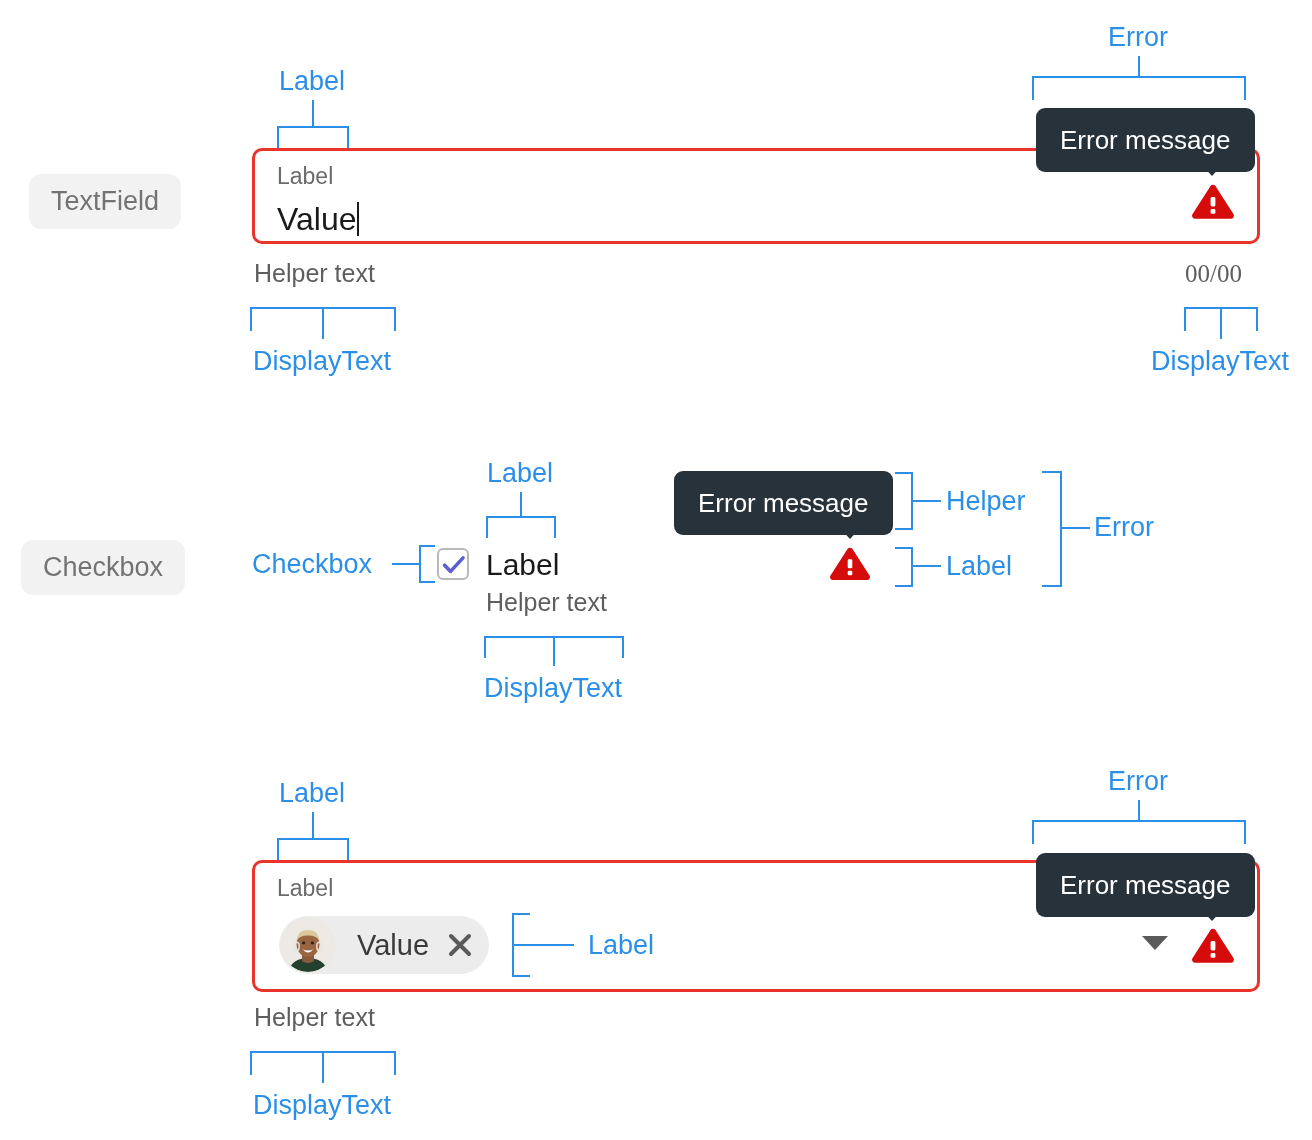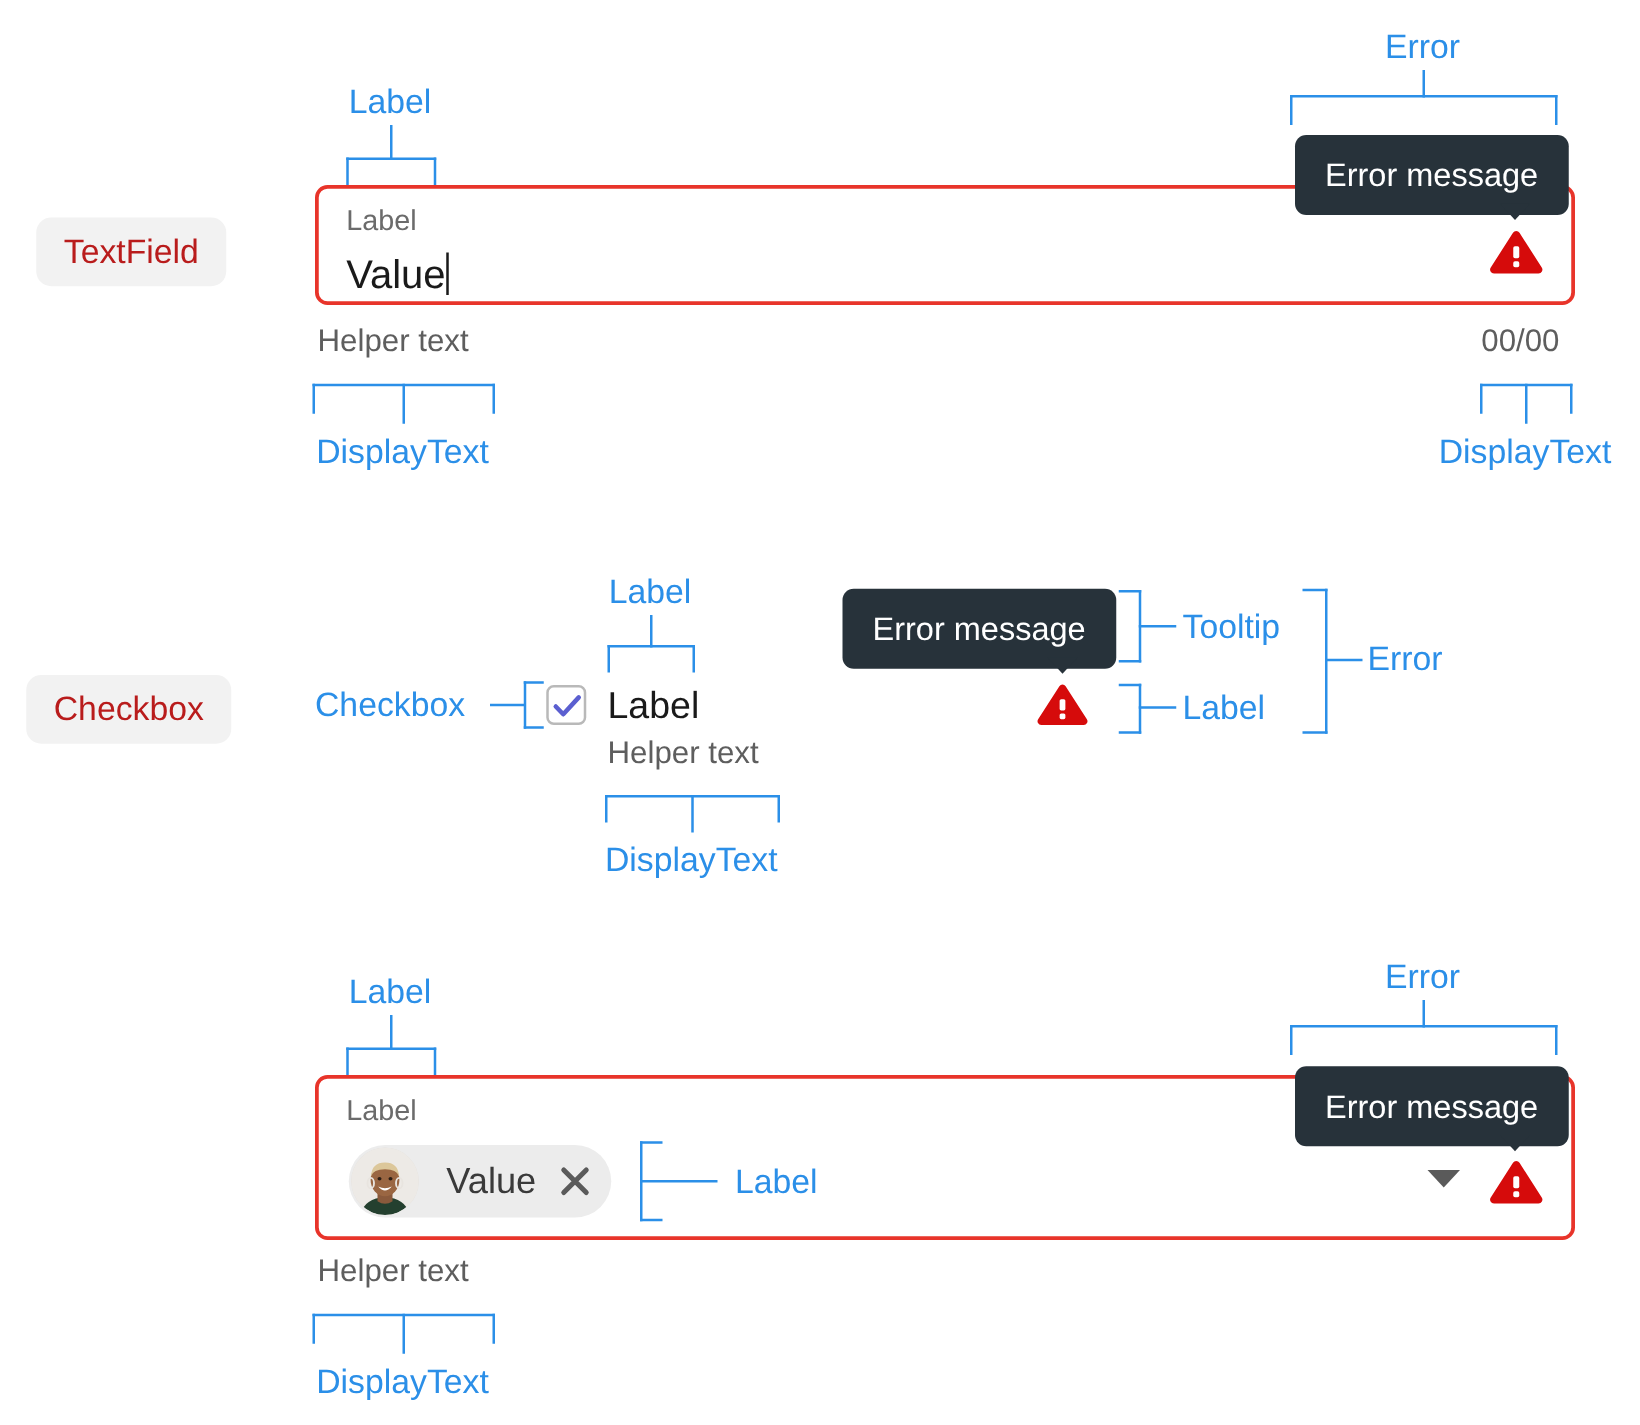--- a/index.html
+++ b/index.html
@@ -20,21 +20,21 @@
     left: 0; top: 0;
     width: 1312px;
     height: 1140px;
   }
   .abs { position: absolute; }
 
   
   .comp-pill {
     background: #f2f2f2;
     border-radius: 12px;
-    color: #b91c1c;
+    color: #737373;
     font-size: 27px;
     line-height: 1;
     padding: 14px 22px;
     white-space: nowrap;
   }
 
   
   .anno-text {
     color: #2b8fe8;
     font-size: 27px;
@@ -202,21 +202,21 @@
 
   <div class="err-icon" style="left:1191px; top:183px;">
     <svg width="44" height="38" viewBox="0 0 44 38">
       <path d="M19.4 3.2 L1.6 31.0 a3.1 3.1 0 0 0 2.6 4.8 h35.6 a3.1 3.1 0 0 0 2.6 -4.8 L24.6 3.2 a3.1 3.1 0 0 0 -5.2 0 z" fill="#d60b0b"></path>
       <rect x="19.6" y="14.0" width="4.8" height="9.5" rx="1.4" fill="#ffffff"></rect>
       <rect x="19.6" y="26.0" width="4.8" height="4.8" rx="1.4" fill="#ffffff"></rect>
     </svg>
   </div>
 
   <div class="helper-text" style="left:254px; top:261px;">Helper text</div>
-  <div class="counter-text" style="left:1185px; top:261px;">00/00</div>
+  <div class="counter-text" style="left:1185px; top:261px;font-family:Liberation Serif, serif;">00/00</div>
 
   <div class="bk-h" style="left:250px; top:307px; width:146px;"></div>
   <div class="bk-v" style="left:250px; top:307px; height:24px;"></div>
   <div class="bk-v" style="left:394px; top:307px; height:24px;"></div>
   <div class="bk-v" style="left:322px; top:307px; height:32px;"></div>
   <div class="anno-text abs" style="left:253px; top:348px;">DisplayText</div>
 
   <div class="bk-h" style="left:1184px; top:307px; width:74px;"></div>
   <div class="bk-v" style="left:1184px; top:307px; height:24px;"></div>
   <div class="bk-v" style="left:1256px; top:307px; height:24px;"></div>
@@ -259,21 +259,21 @@
       <path d="M18.5 3.0 L1.5 29.4 a3.0 3.0 0 0 0 2.5 4.6 h34.0 a3.0 3.0 0 0 0 2.5 -4.6 L23.5 3.0 a3.0 3.0 0 0 0 -5.0 0 z" fill="#d60b0b"></path>
       <rect x="18.7" y="13.3" width="4.6" height="9.0" rx="1.3" fill="#ffffff"></rect>
       <rect x="18.7" y="24.7" width="4.6" height="4.6" rx="1.3" fill="#ffffff"></rect>
     </svg>
   </div>
 
   <div class="bk-v" style="left:911px; top:472px; height:58px;"></div>
   <div class="bk-h" style="left:895px; top:472px; width:18px;"></div>
   <div class="bk-h" style="left:895px; top:528px; width:18px;"></div>
   <div class="bk-h" style="left:911px; top:500px; width:30px;"></div>
-  <div class="anno-text abs" style="left:946px; top:488px;">Tooltip</div>
+  <div class="anno-text abs" style="left:946px; top:488px;">Helper</div>
 
   <div class="bk-v" style="left:911px; top:547px; height:40px;"></div>
   <div class="bk-h" style="left:895px; top:547px; width:18px;"></div>
   <div class="bk-h" style="left:895px; top:585px; width:18px;"></div>
   <div class="bk-h" style="left:911px; top:565px; width:30px;"></div>
   <div class="anno-text abs" style="left:946px; top:553px;">Label</div>
 
   <div class="bk-v" style="left:1060px; top:471px; height:116px;"></div>
   <div class="bk-h" style="left:1042px; top:471px; width:20px;"></div>
   <div class="bk-h" style="left:1042px; top:585px; width:20px;"></div>

